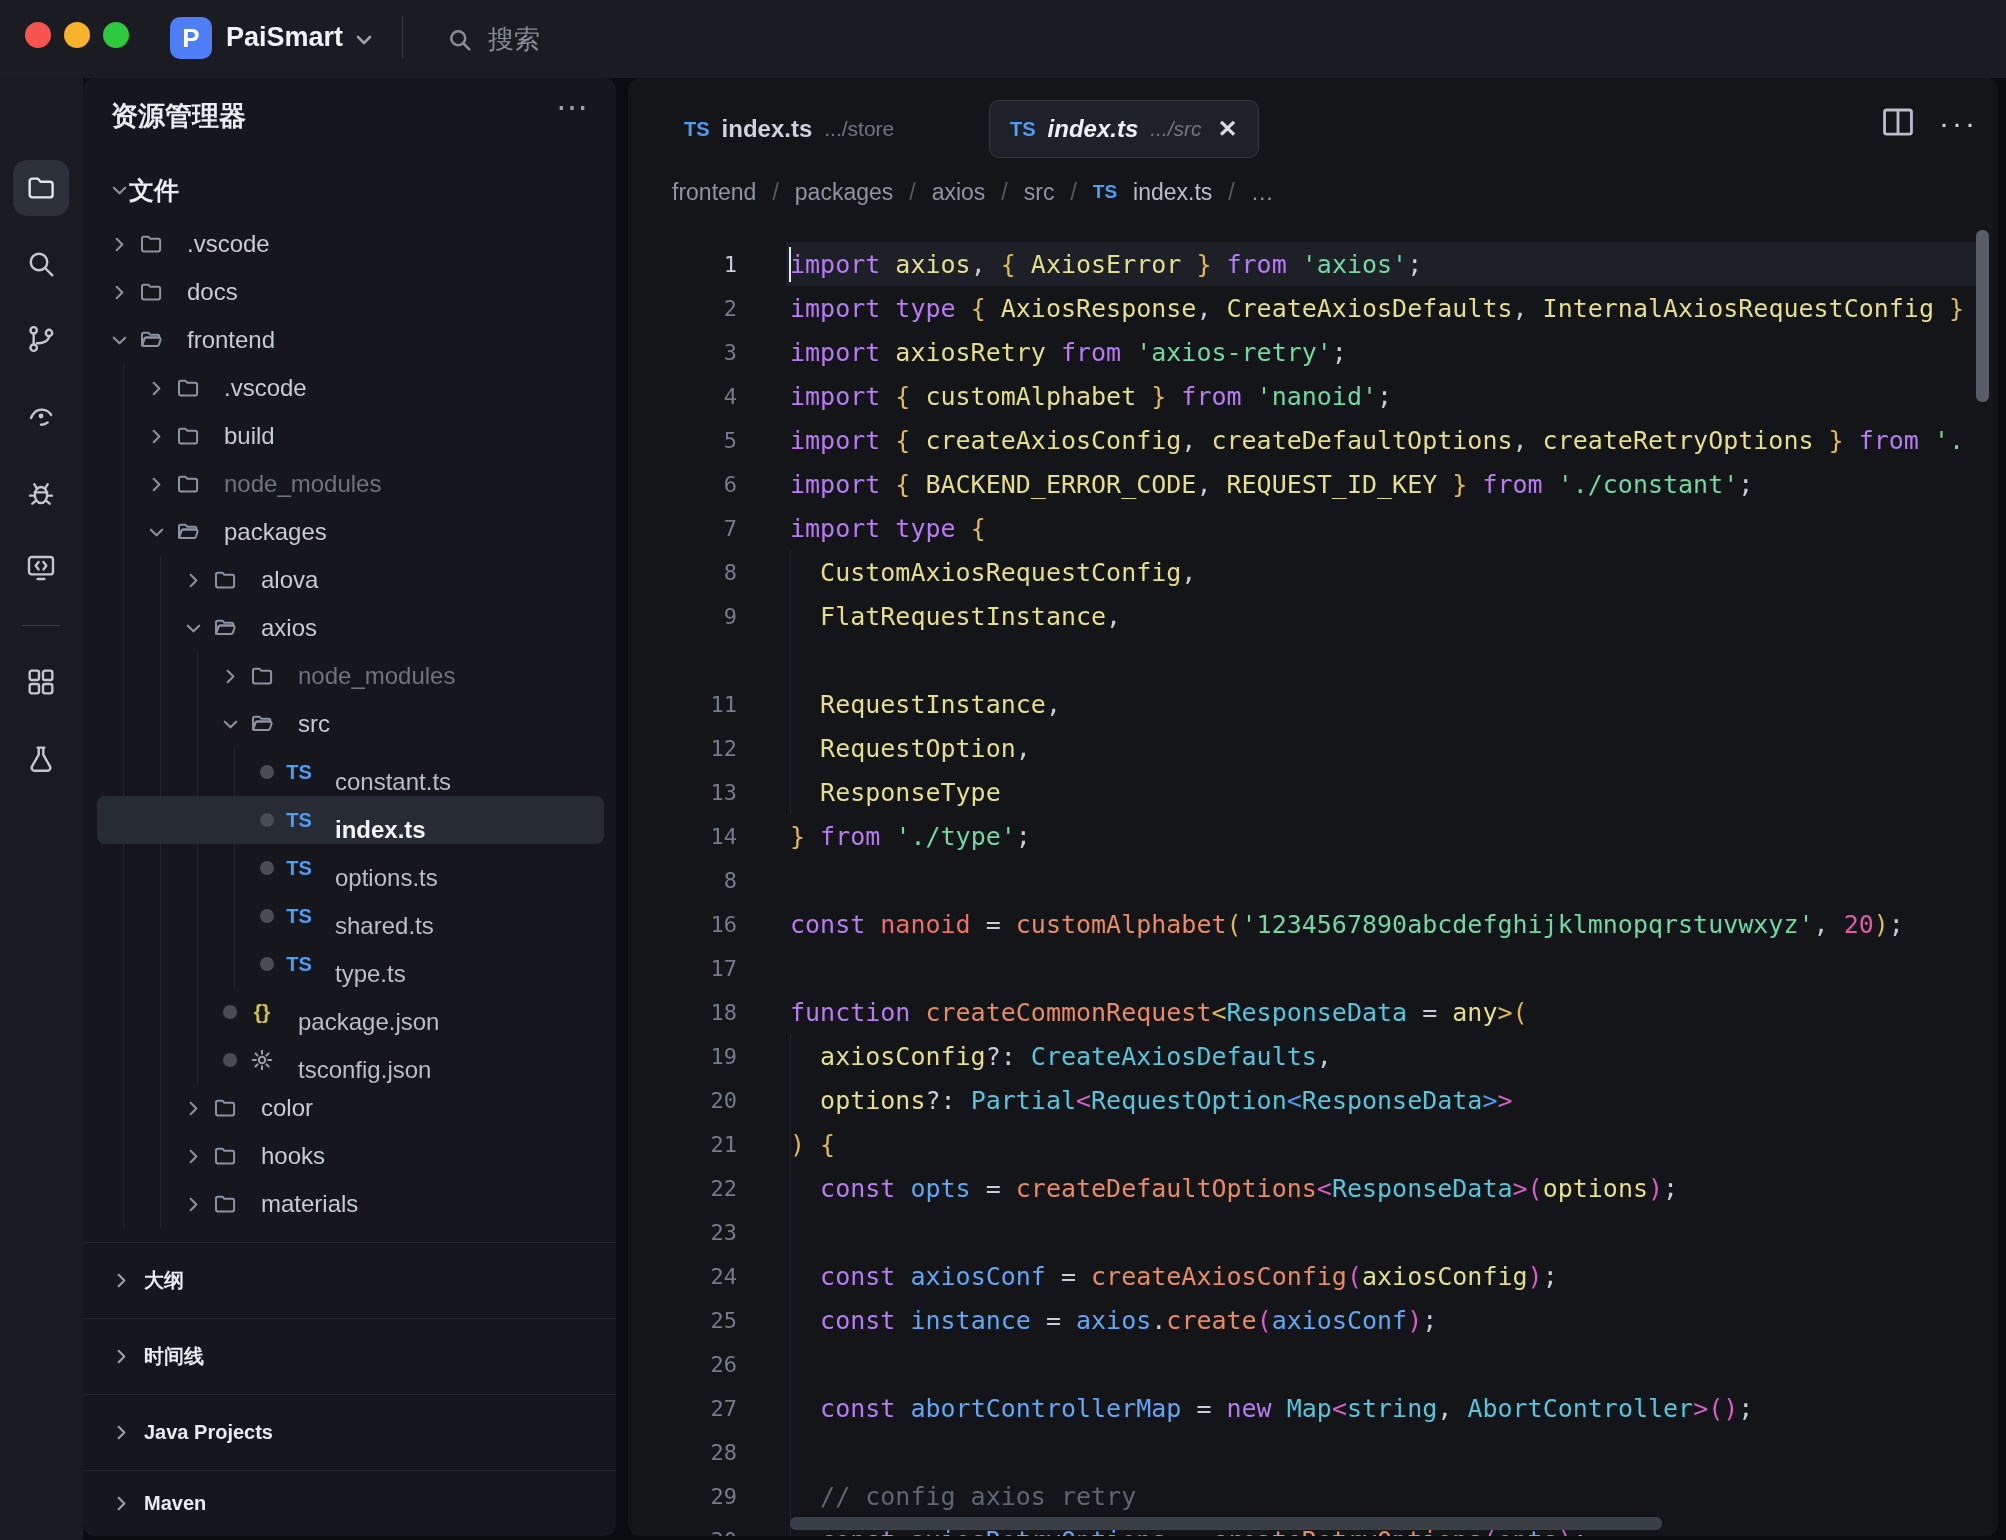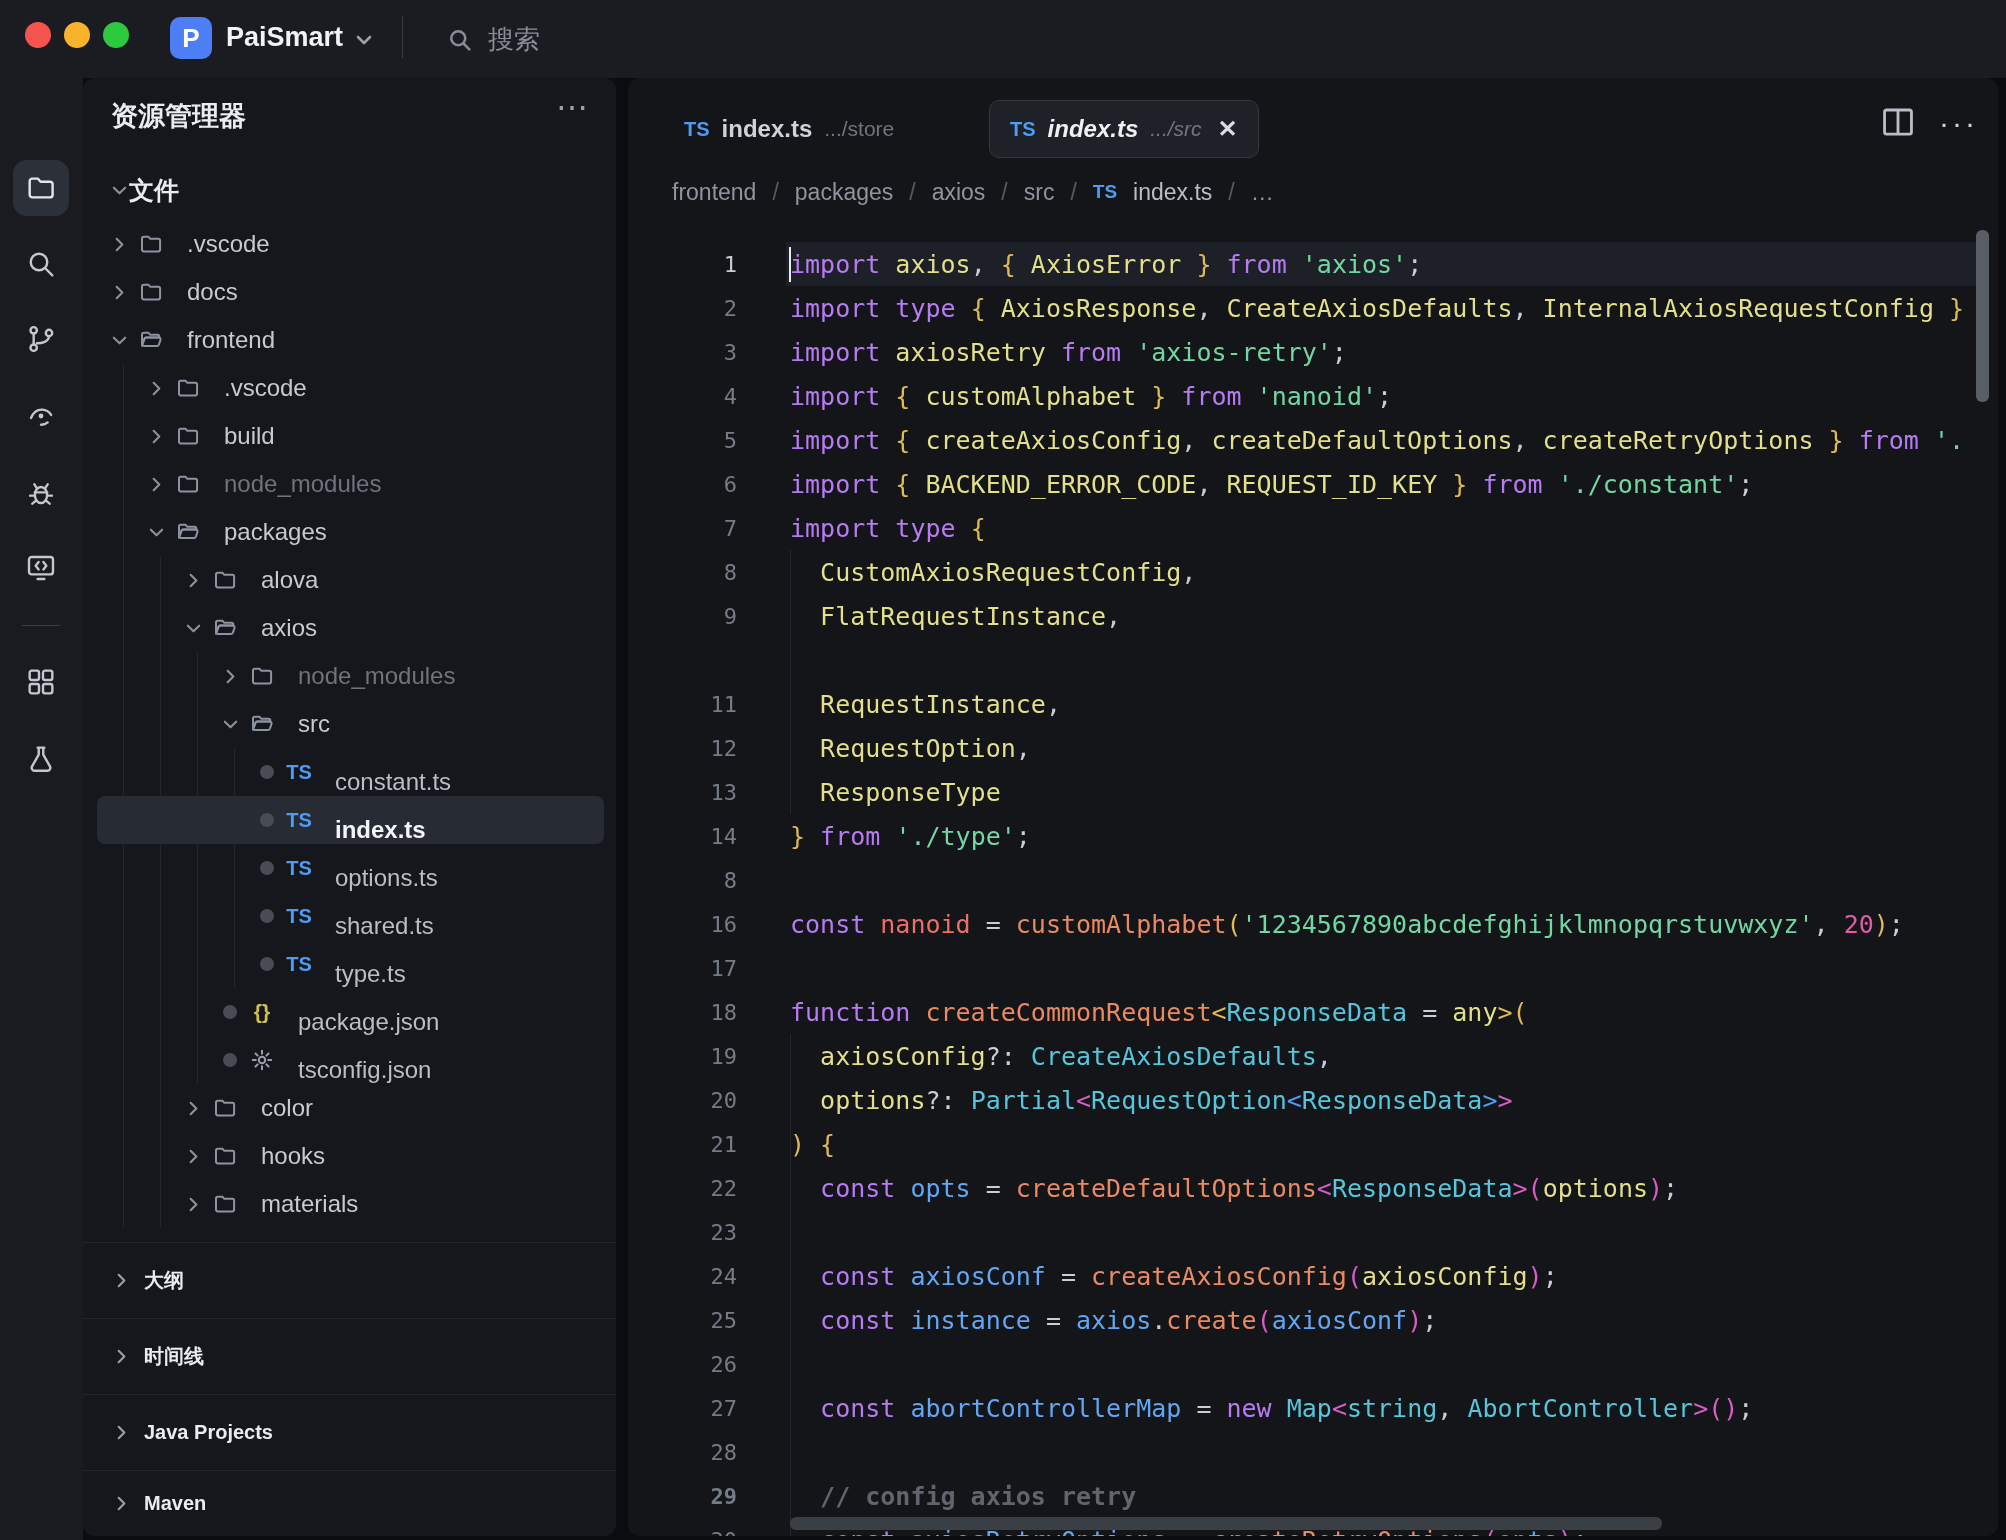--- a/index.html
+++ b/index.html
@@ -635,21 +635,21 @@
           <pre></pre>
         </div>
         <div class="cline" style="top: 1158px;">
           <span class="gut">27</span>
           <pre><span style="color: rgb(201, 206, 214);">  </span><span style="color: rgb(183, 123, 242);">const </span><span style="color: rgb(98, 166, 244);">abortControllerMap</span><span style="color: rgb(201, 206, 214);"> = </span><span style="color: rgb(183, 123, 242);">new </span><span style="color: rgb(87, 197, 219);">Map</span><span style="color: rgb(213, 95, 196);">&lt;</span><span style="color: rgb(87, 197, 219);">string</span><span style="color: rgb(201, 206, 214);">, </span><span style="color: rgb(87, 197, 219);">AbortController</span><span style="color: rgb(213, 95, 196);">&gt;()</span><span style="color: rgb(201, 206, 214);">;</span></pre>
         </div>
         <div class="cline" style="top: 1202px;">
           <span class="gut">28</span>
           <pre></pre>
         </div>
-        <div class="cline" style="top: 1246px; font-weight: bold;">
+        <div class="cline" style="top: 1246px;">
           <span class="gut">29</span>
           <pre><span style="color: rgb(95, 101, 111);">  // config axios retry</span></pre>
         </div>
         <div class="cline" style="top: 1290px;">
           <span class="gut">30</span>
           <pre><span style="color: rgb(201, 206, 214);">  </span><span style="color: rgb(183, 123, 242);">const </span><span style="color: rgb(98, 166, 244);">axiosRetryOptions</span><span style="color: rgb(201, 206, 214);"> = </span><span style="color: rgb(233, 138, 98);">createRetryOptions</span><span style="color: rgb(213, 95, 196);">(</span><span style="color: rgb(98, 166, 244);">opts</span><span style="color: rgb(213, 95, 196);">)</span><span style="color: rgb(201, 206, 214);">;</span></pre>
         </div>
         <div class="cursor"></div>
         <div class="vscroll"></div>
         <div class="hscroll"></div>

